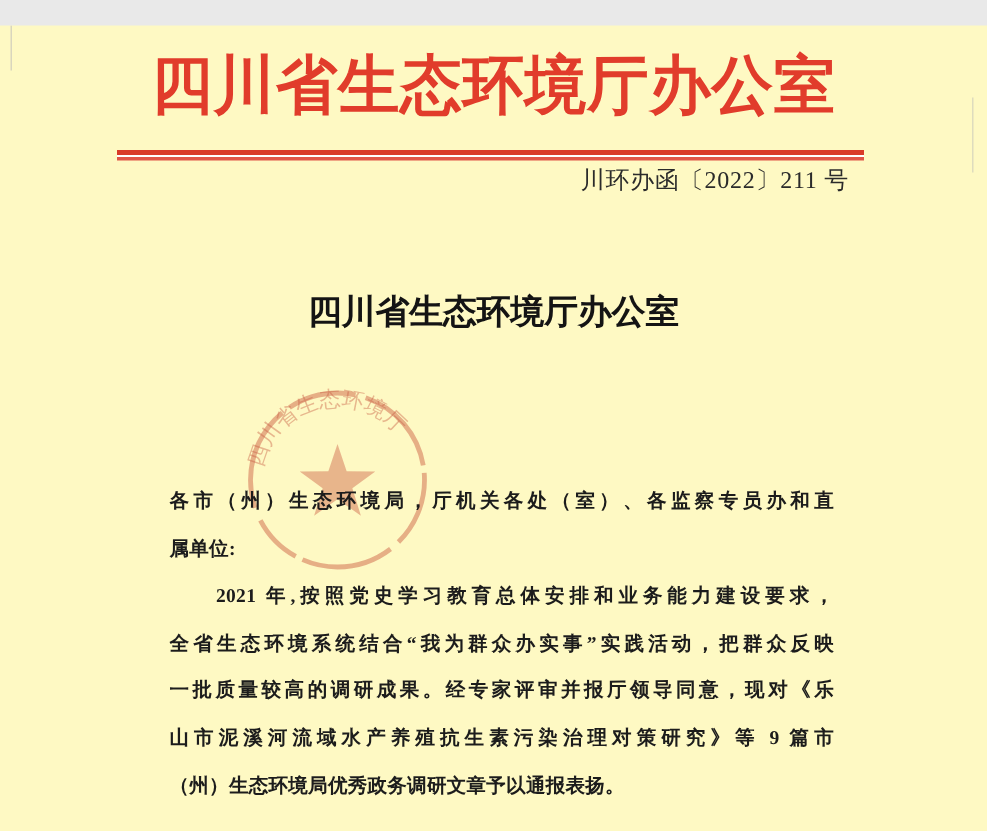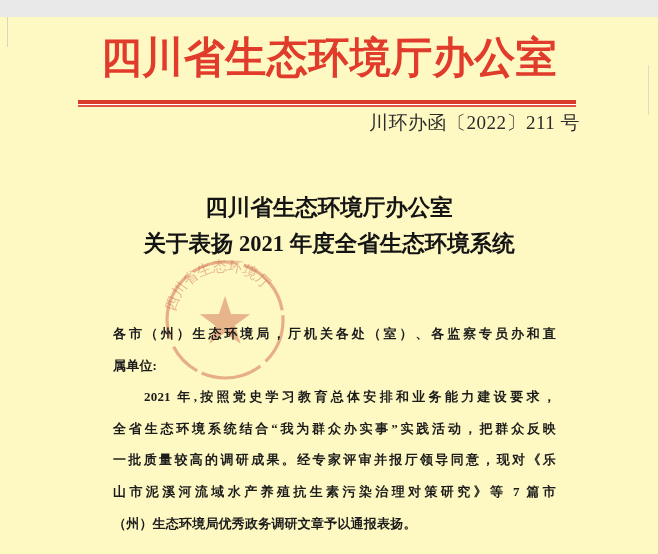--- a/index.html
+++ b/index.html
@@ -12,22 +12,22 @@
     position:absolute; top:13px; left:0; width:100%;
     text-align:center; font-size:41px; font-weight:700;
     letter-spacing:0.5px; color:#e13c2b; white-space:nowrap;
     transform:scaleY(1.04);
   }
   .red-rule {
     position:absolute; top:83px; left:78px; width:498px; height:7px;
     background:linear-gradient(#d93a28 0 3.5px, #fefefe 3.5px 4.8px, #e05547 4.8px 7px);
   }
   .doc-number {
-    position:absolute; top:93px; right:78px;
-    font-size:19px; color:#2b2b2b; letter-spacing:0.5px; white-space:nowrap;
+    position:absolute; top:93px; right:92px;
+    font-size:16px; color:#2b2b2b; letter-spacing:0.5px; white-space:nowrap;
   }
   .doc-title {
     position:absolute; top:173px; left:0; width:100%;
     text-align:center; font-size:22.5px; font-weight:700;
     color:#141414; line-height:35.5px; white-space:nowrap;
   }
   .body-text {
     position:absolute; top:301px; left:113px; width:443px;
     font-size:13px; color:#1c1c1c; line-height:31.6px;
     letter-spacing:0.2px;
@@ -54,37 +54,36 @@
   <div class="artifact a-right"></div>
 
   <div class="masthead">四川省生态环境厅办公室</div>
 
   <div class="red-rule"></div>
 
   <div class="doc-number">川环办函〔2022〕211 号</div>
 
   <div class="doc-title">
     <div>四川省生态环境厅办公室</div>
-    <div>关于表扬 2021 年度全省生态环境系统</div>
   </div>
 
   <svg class="stamp" viewBox="0 0 146 146" xmlns="http://www.w3.org/2000/svg">
     <circle cx="73" cy="73" r="58" fill="none" stroke="#cf675d" stroke-width="3.2" opacity="0.5" stroke-dasharray="46 7 62 5 34 9 70 6"></circle>
     <defs>
       <path id="sealArc" d="M 25,92 A 51,51 0 1 1 121,92" fill="none"></path>
     </defs>
     <text font-size="14.5" fill="#c96057" opacity="0.42" font-family="Liberation Serif, DejaVu Serif, serif">
       <textPath href="#sealArc" startOffset="14%">四川省生态环境厅</textPath>
     </text>
     <polygon opacity="0.45" fill="#cf675d" points="73,49 79.1,67.1 98.2,67.3 82.9,78.5 88.6,96.8 73,85.8 57.4,96.8 63.1,78.5 47.8,67.3 66.9,67.1"></polygon>
   </svg>
 
   <div class="body-text">
     <div class="line flush">各市（州）生态环境局，厅机关各处（室）、各监察专员办和直</div>
     <div class="line plain">属单位:</div>
     <div class="line flush indent">2021 年,按照党史学习教育总体安排和业务能力建设要求，</div>
     <div class="line flush">全省生态环境系统结合“我为群众办实事”实践活动，把群众反映</div>
     <div class="line flush">一批质量较高的调研成果。经专家评审并报厅领导同意，现对《乐</div>
-    <div class="line flush">山市泥溪河流域水产养殖抗生素污染治理对策研究》等 7 篇市</div>
+    <div class="line flush">山市泥溪河流域水产养殖抗生素污染治理对策研究》等 9 篇市</div>
     <div class="line plain">（州）生态环境局优秀政务调研文章予以通报表扬。</div>
   </div>
 
 </div>
 
 </body></html>

